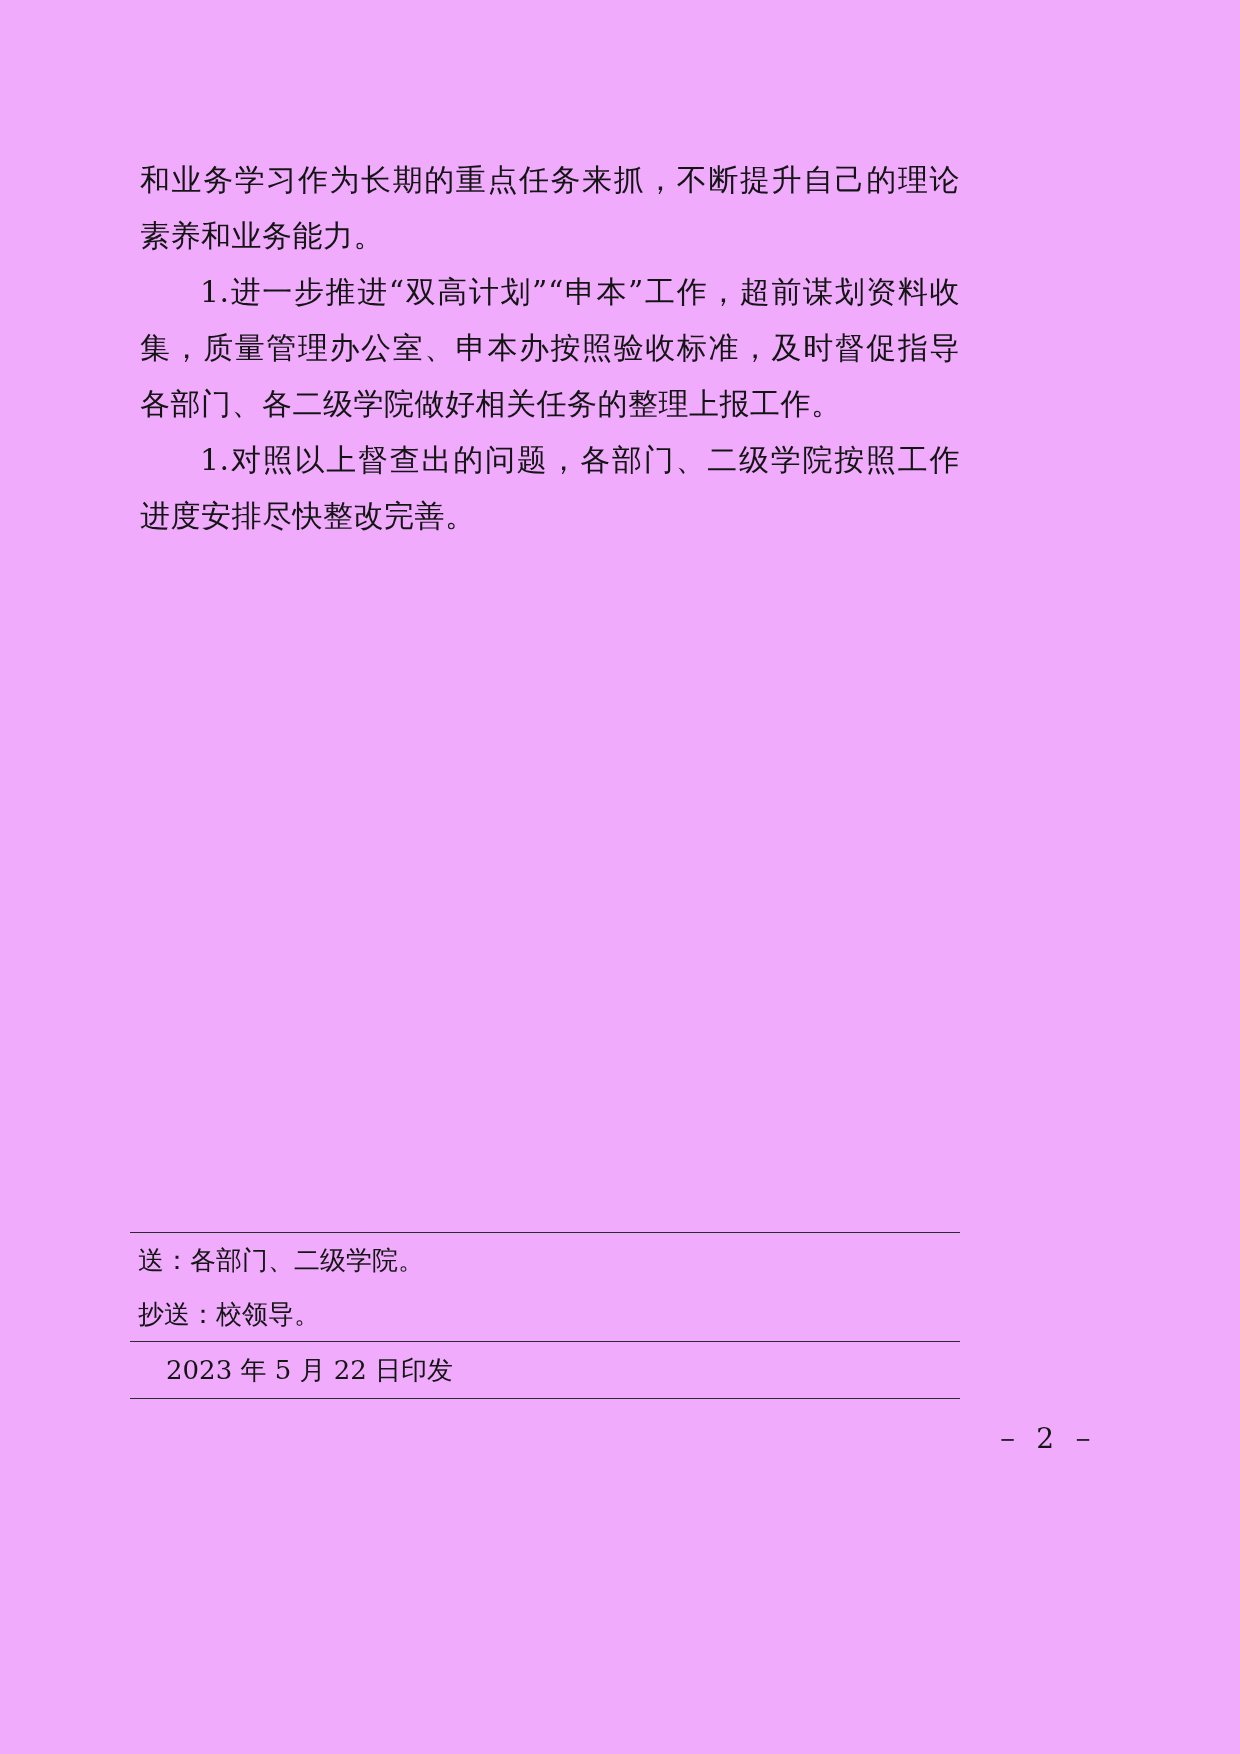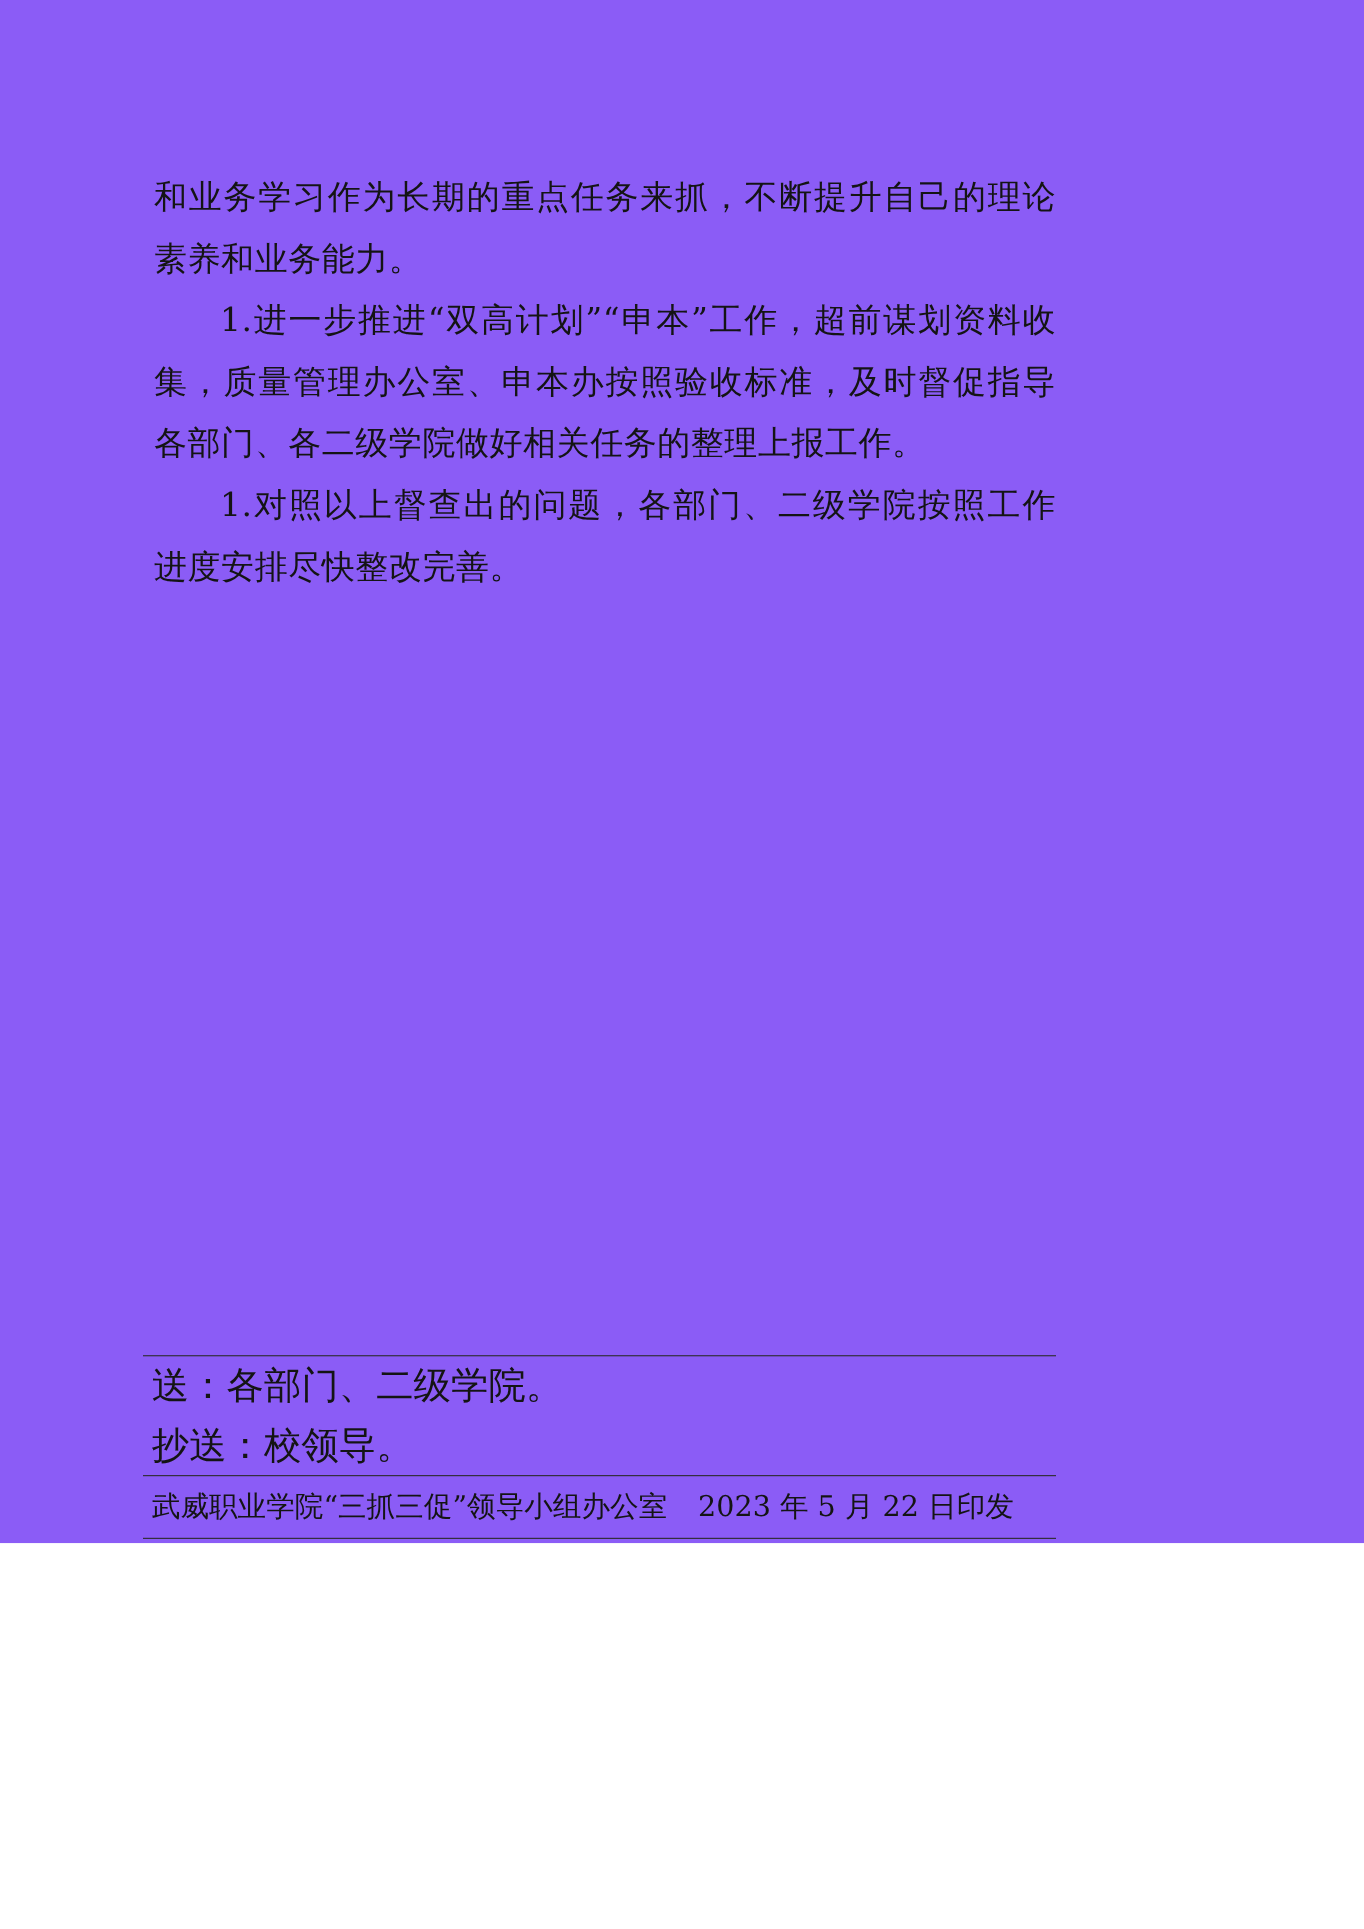--- a/index.html
+++ b/index.html
@@ -3,22 +3,22 @@
 <meta charset="utf-8">
 <style>
   html, body {
     margin: 0;
     padding: 0;
     background: #ffffff;
   }
   .page {
     position: relative;
     width: 1240px;
-    height: 1403px;
-    background: #8b5cf6;
+    height: 1754px;
+    background: #f0abfc;
     margin: 0 auto;
     box-sizing: border-box;
     font-family: "DejaVu Serif", "Liberation Serif", serif;
     color: #1a1a1a;
     overflow: hidden;
   }
   .body-area {
     position: absolute;
     left: 140px;
     top: 152px;
@@ -40,21 +40,21 @@
     position: absolute;
     left: 130px;
     top: 1232px;
     width: 830px;
   }
   .rule {
     border-top: 1.5px solid #2b2b2b;
     width: 100%;
   }
   .footer-line {
-    font-size: 34px;
+    font-size: 26px;
     line-height: 54px;
     color: #141414;
     padding-left: 8px;
     white-space: nowrap;
   }
   .footer-row {
     display: flex;
     align-items: baseline;
     font-size: 26px;
     line-height: 56px;
@@ -87,21 +87,20 @@
     <p class="para indent">1.进一步推进“双高计划”“申本”工作，超前谋划资料收集，质量管理办公室、申本办按照验收标准，及时督促指导各部门、各二级学院做好相关任务的整理上报工作。</p>
     <p class="para indent">1.对照以上督查出的问题，各部门、二级学院按照工作进度安排尽快整改完善。</p>
   </div>
 
   <div class="footer-area">
     <div class="rule"></div>
     <div class="footer-line">送：各部门、二级学院。</div>
     <div class="footer-line">抄送：校领导。</div>
     <div class="rule"></div>
     <div class="footer-row">
-      <span class="issuer">武威职业学院“三抓三促”领导小组办公室</span>
       <span class="issue-date">2023 年 5 月 22 日印发</span>
     </div>
     <div class="rule"></div>
   </div>
 
   <div class="page-number">－ 2 －</div>
 
 </div>
 
 </body></html>

